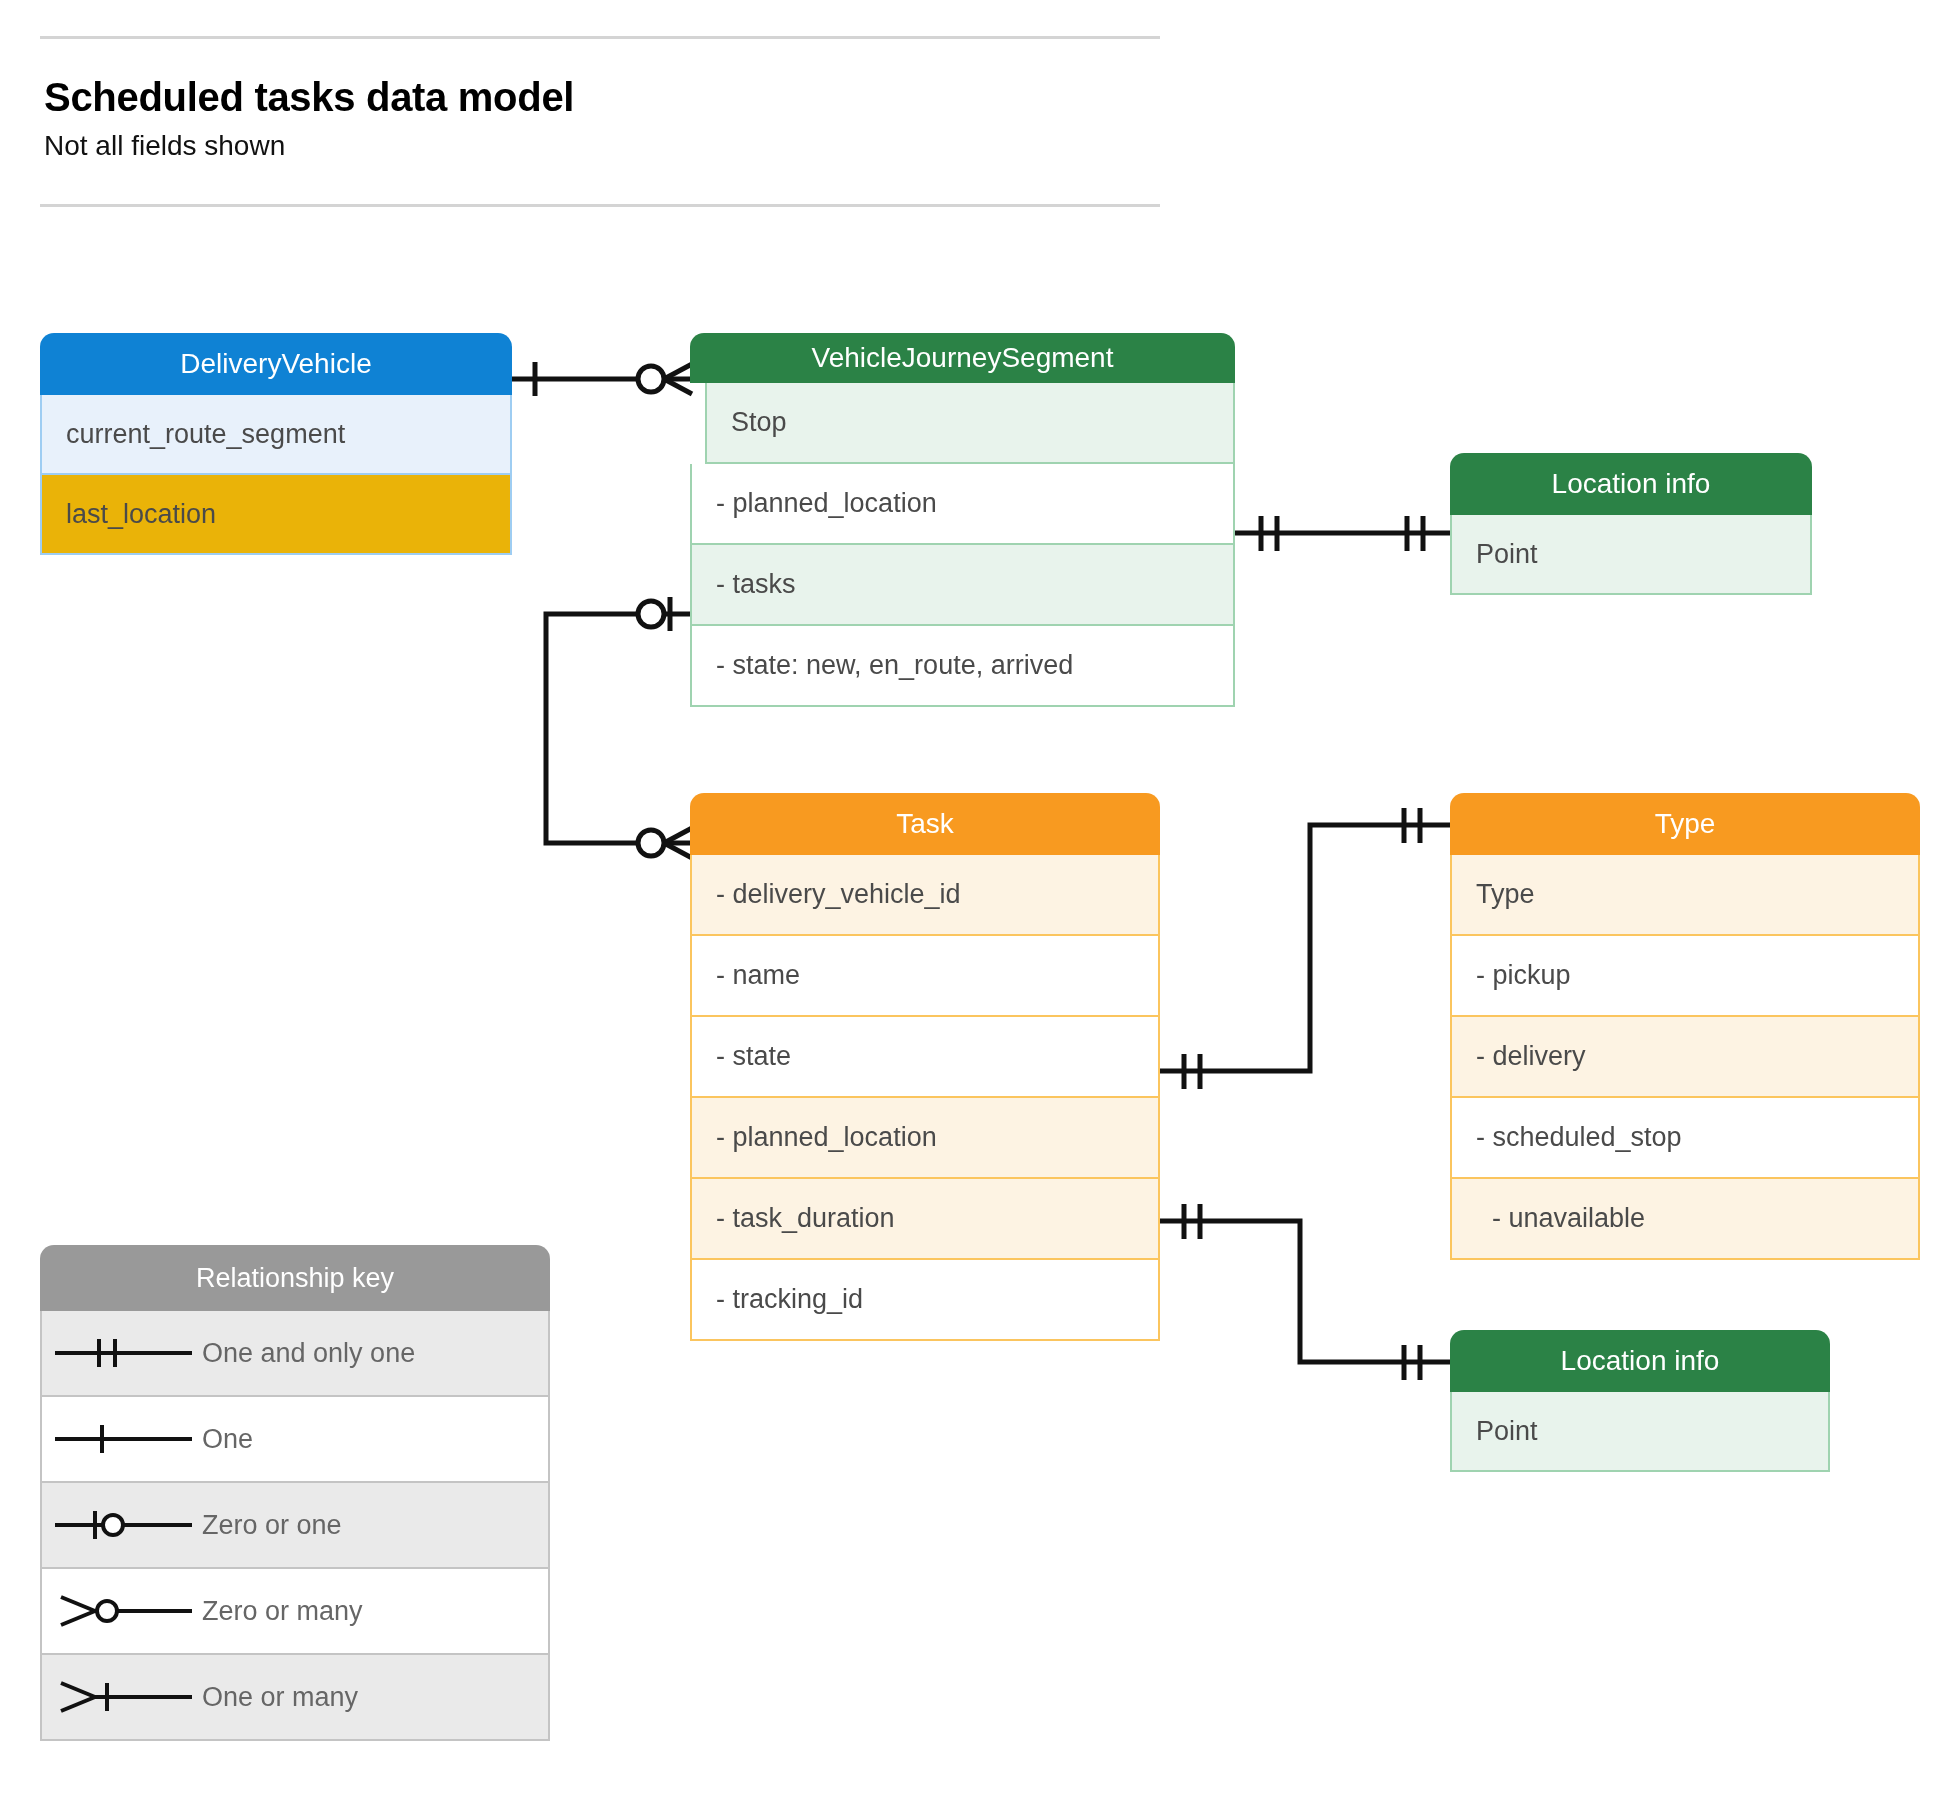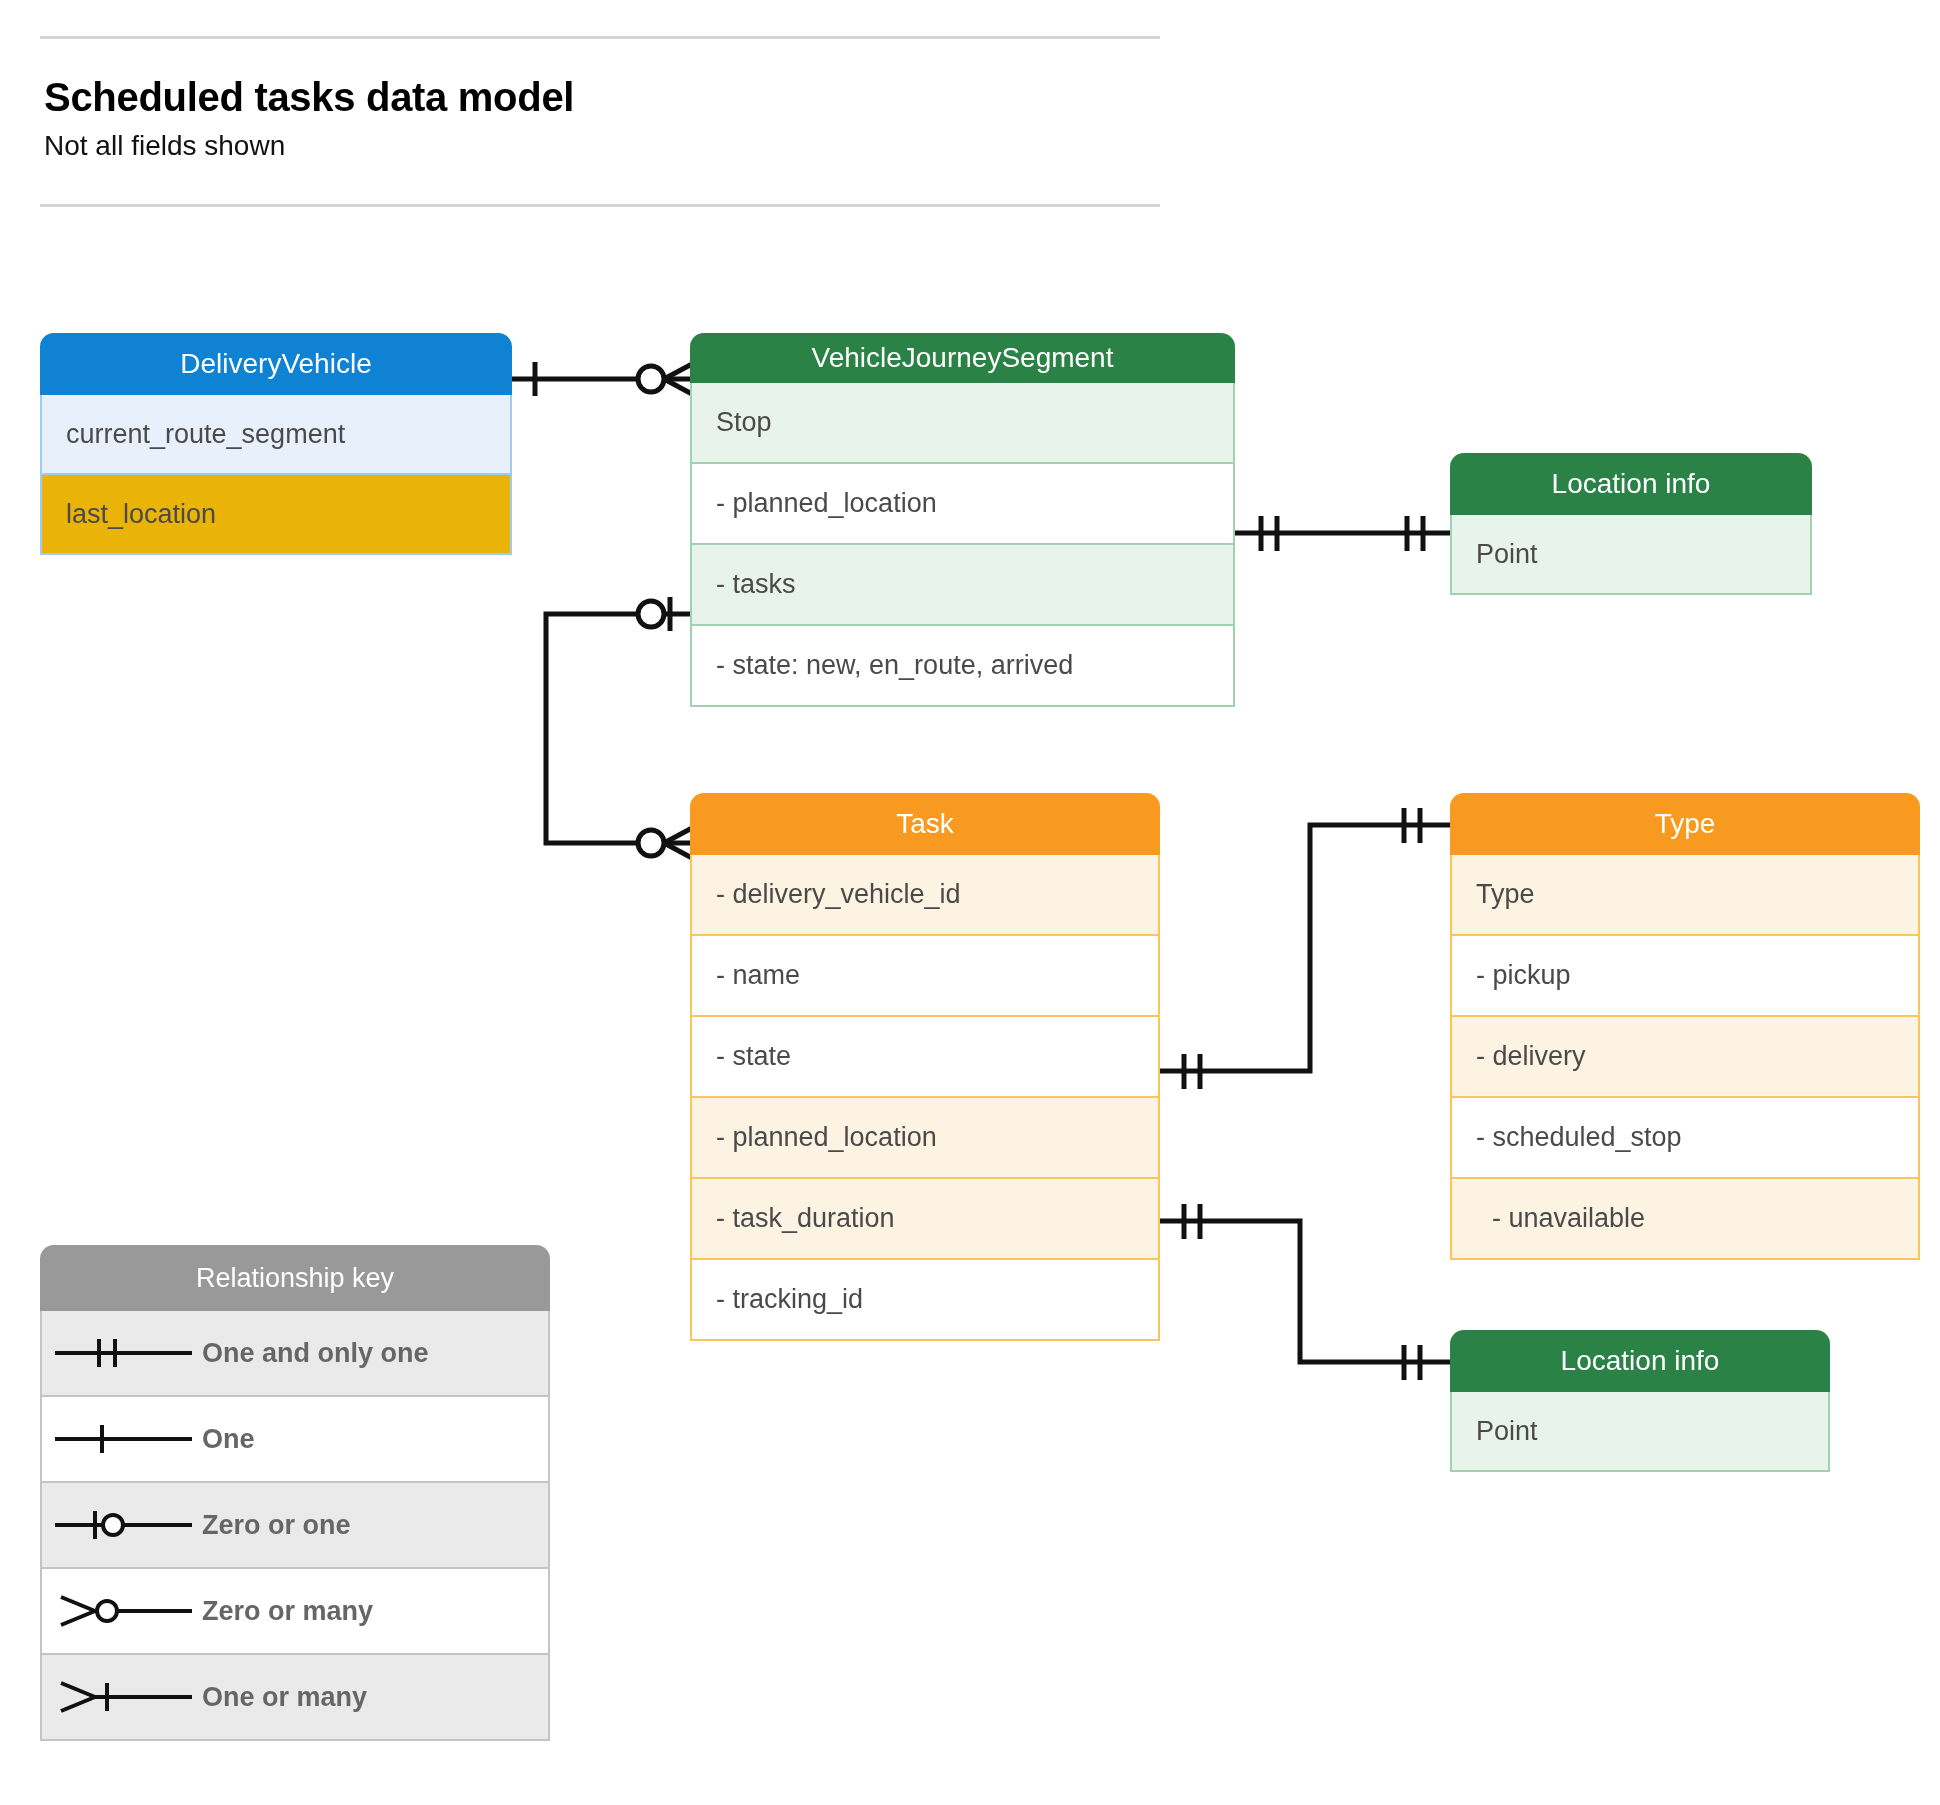--- a/index.html
+++ b/index.html
@@ -84,21 +84,21 @@
   .t-green .entity-row.plain { background: #ffffff; }
 
   
   .t-orange .entity-header { background: #f89a20; }
   .t-orange .entity-row { border-color: #fbc55e; }
   .t-orange .entity-row.alt { background: #fdf3e3; }
   .t-orange .entity-row.plain { background: #ffffff; }
 
   
   .t-grey .entity-header { background: #999999; }
-  .t-grey .entity-row { border-color: #c4c4c4; font-weight: bold; }
+  .t-grey .entity-row { border-color: #c4c4c4; }
   .t-grey .entity-row.alt { background: #eaeaea; }
   .t-grey .entity-row.plain { background: #ffffff; }
 
   
   #legend-box { left: 40px; top: 1245px; width: 510px; }
   #legend-box .entity-header { height: 66px; font-size: 27px; }
   .legend-row {
     height: 86px;
     font-size: 27px;
     color: #666666;
@@ -190,21 +190,21 @@
 </svg>
 
 <div class="entity t-blue" id="ent-delivery-vehicle" style="left:40px; top:333px; width:472px;">
   <div class="entity-header" style="height:62px;">DeliveryVehicle</div>
   <div class="entity-row alt" style="height:80px;">current_route_segment</div>
   <div class="entity-row plain" style="height:80px;">last_location</div>
 </div>
 
 <div class="entity t-green" id="ent-vjs" style="left:690px; top:333px; width:545px;">
   <div class="entity-header" style="height:50px;">VehicleJourneySegment</div>
-  <div class="entity-row alt" style="height:81px;">Stop</div>
+  <div class="entity-row alt" style="height:81px;margin-left:15px;">Stop</div>
   <div class="entity-row plain" style="height:81px;">-  planned_location</div>
   <div class="entity-row alt" style="height:81px;">- tasks</div>
   <div class="entity-row plain" style="height:81px;">- state: new, en_route, arrived</div>
 </div>
 
 <div class="entity t-green" id="ent-location-top" style="left:1450px; top:453px; width:362px;">
   <div class="entity-header" style="height:62px;">Location info</div>
   <div class="entity-row alt" style="height:80px;">Point</div>
 </div>
 

